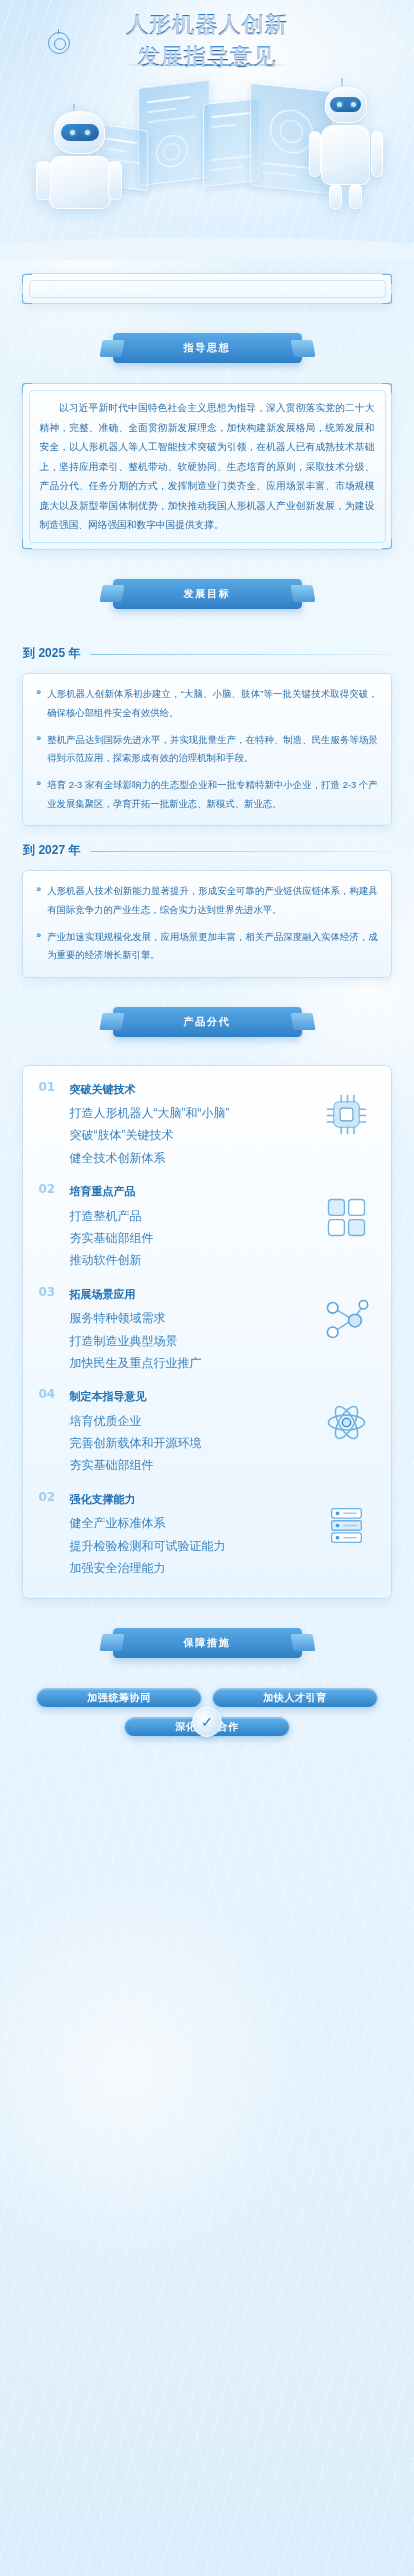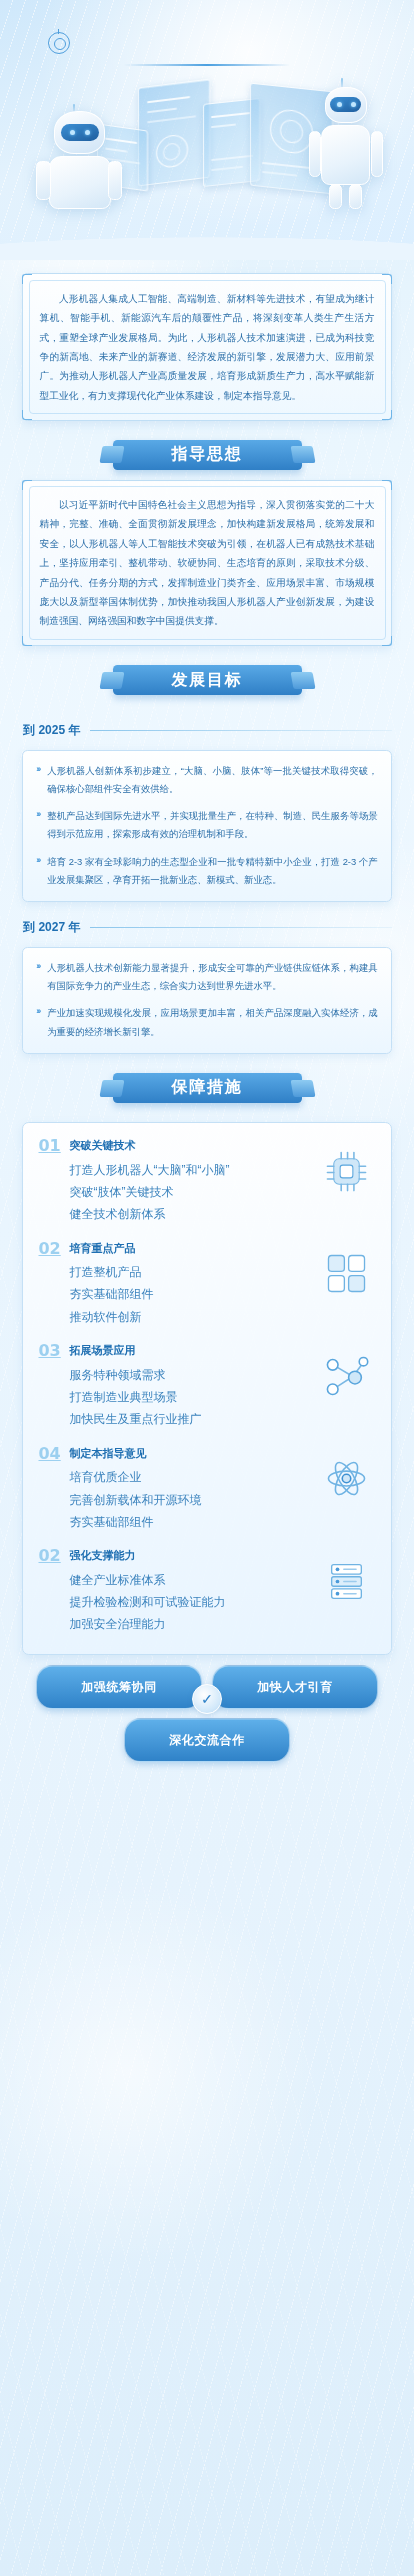--- a/index.html
+++ b/index.html
@@ -139,24 +139,24 @@
 
   .wave {
     position: absolute; left: 0; bottom: -1.1px; width: 414px; height: 39px;
     background: radial-gradient(ellipse 120% 100% at 50% 100%, #eaf5fe 60%, rgba(234,245,254,0) 61%);
   }
 
   
   .ribbon {
     position: relative;
     width: 189px;
-    margin: 0 auto;
+    margin: 10px auto;
     height: 30px;
     display: flex; align-items: center; justify-content: center;
-    color: #fff; font-size: 16px; font-weight: bold; letter-spacing: 1.7px;
+    color: #fff; font-size: 10px; font-weight: bold; letter-spacing: 1.7px;
     background: linear-gradient(180deg, #59a9e6 0%, #2f7fc6 100%);
     border-radius: 4.4px;
     box-shadow: 0 3.3px 7.7px rgba(47,127,198,.28);
     z-index: 4;
   }
   .ribbon::before, .ribbon::after {
     content: ""; position: absolute; top: 6.6px; width: 22px; height: 16.6px;
     background: linear-gradient(180deg, #8ecbf2, #4e9ada);
     border-radius: 2.2px; z-index: -1;
   }
@@ -233,46 +233,45 @@
     padding: 14.4px 14.4px 16.6px;
   }
   .task {
     position: relative;
     padding: 0 72px 14.4px 32px;
     min-height: 73px;
   }
   .task:last-child { padding-bottom: 2.2px; }
   .task-num {
     position: absolute; left: 1.1px; top: -1.1px;
-    font-size: 16px; font-weight: bold; color: #9cd0f0;
+    font-size: 12px; font-weight: bold; color: #9cd0f0;
     font-family: "DejaVu Sans", sans-serif;
-    text-decoration: underline;
   }
   .task-title {
     font-size: 11px; font-weight: bold; color: #1f6fb2; margin-bottom: 5.5px;
     padding-top: 1.1px;
   }
   .task-line {
     font-size: 12px; color: #3a82bd; line-height: 1.85;
   }
   .task-icon {
     position: absolute; right: 3.3px; top: 7.7px; width: 53px; height: 53px;
   }
 
   
   .measures {
     width: 381px; margin: 10px auto 0; position: relative; z-index: 3;
     display: flex; flex-wrap: wrap; gap: 8.8px 10px;
     justify-content: center;
     padding-bottom: 28px;
   }
   .measure {
-    width: 166px; height: 44px;
+    width: 166px; height: 20px;
     display: flex; align-items: center; justify-content: center;
-    font-size: 12px; color: #ffffff; font-weight: bold; letter-spacing: 0.6px;
+    font-size: 10px; color: #ffffff; font-weight: bold; letter-spacing: 0.6px;
     background: linear-gradient(180deg, #5fb0ea 0%, #2f82c8 100%);
     border-radius: 16.6px;
     box-shadow: 0 2.8px 6.6px rgba(47,130,200,.28), inset 0 0.6px 0 rgba(255,255,255,.45);
     border: 0.6px solid rgba(255,255,255,.5);
   }
   .measures-deco {
     position: absolute; left: 50%; top: 19px; transform: translateX(-50%);
     width: 30px; height: 30px; border-radius: 50%;
     background: radial-gradient(circle at 40% 35%, #ffffff, #d3e9fa 65%, #b6d9f3 100%);
     border: 1.1px solid #ffffff;
@@ -342,31 +341,34 @@
         <div class="r-body" style="left:14.4px; top:42px; width:49px; height:60px;"></div>
         <div class="r-arm" style="left:2.2px; top:48px; width:12px; height:46px;"></div>
         <div class="r-arm" style="left:64px; top:48px; width:12px; height:46px;"></div>
         <div class="r-arm" style="left:22px; top:101px; width:13.3px; height:25.4px;"></div>
         <div class="r-arm" style="left:42px; top:101px; width:13.3px; height:25.4px;"></div>
       </div>
     </div>
 
     <div class="hdr-badge"></div>
 
+    <div class="title-wrap">
+      <div class="title-l1">人形机器人创新</div><br>
+      <div class="title-l2">发展指导意见</div>
+    </div>
     <div class="hdr-underline"></div>
     <div class="wave"></div>
   </div>
 
   <div style="height:13.3px"></div>
   <div class="card inner-line">
     <span class="corner c-tl"></span>
     <span class="corner c-tr"></span>
     <span class="corner c-bl"></span>
     <span class="corner c-br"></span>
-    <div class="body-text">人形机器人集成人工智能、高端制造、新材料等先进技术，有望成为继计算机、智能手机、新能源汽车后的颠覆性产品，将深刻变革人类生产生活方式，重塑全球产业发展格局。为此，人形机器人技术加速演进，已成为科技竞争的新高地、未来产业的新赛道、经济发展的新引擎，发展潜力大、应用前景广。为推动人形机器人产业高质量发展，培育形成新质生产力，高水平赋能新型工业化，有力支撑现代化产业体系建设，制定本指导意见。</div>
   </div>
 
   <div class="ribbon-wrap">
     <div class="ribbon">指导思想</div>
   </div>
   <div class="card inner-line">
     <span class="corner c-tl"></span>
     <span class="corner c-tr"></span>
     <span class="corner c-bl"></span>
     <span class="corner c-br"></span>
@@ -405,21 +407,21 @@
       <span class="chev">›››</span>
       <span class="bullet-text">人形机器人技术创新能力显著提升，形成安全可靠的产业链供应链体系，构建具有国际竞争力的产业生态，综合实力达到世界先进水平。</span>
     </div>
     <div class="bullet">
       <span class="chev">›››</span>
       <span class="bullet-text">产业加速实现规模化发展，应用场景更加丰富，相关产品深度融入实体经济，成为重要的经济增长新引擎。</span>
     </div>
   </div>
 
   <div class="ribbon-wrap">
-    <div class="ribbon">保障措施</div>
+    <div class="ribbon">产品分代</div>
   </div>
 
   <div class="tasks">
 
     <div class="task">
       <div class="task-num">01</div>
       <div class="task-title">突破关键技术</div>
       <div class="task-line">打造人形机器人“大脑”和“小脑”</div>
       <div class="task-line">突破“肢体”关键技术</div>
       <div class="task-line">健全技术创新体系</div>
@@ -503,20 +505,23 @@
         <circle cx="33" cy="27" r="3.5" fill="#4a9ada"></circle>
         <circle cx="33" cy="50" r="3.5" fill="#4a9ada"></circle>
         <circle cx="33" cy="73" r="3.5" fill="#4a9ada"></circle>
         <line x1="45" y1="27" x2="68" y2="27" stroke="#9ccbed" stroke-width="3" stroke-linecap="round"></line>
         <line x1="45" y1="50" x2="68" y2="50" stroke="#9ccbed" stroke-width="3" stroke-linecap="round"></line>
         <line x1="45" y1="73" x2="68" y2="73" stroke="#9ccbed" stroke-width="3" stroke-linecap="round"></line>
       </svg>
     </div>
   </div>
 
+  <div class="ribbon-wrap">
+    <div class="ribbon">保障措施</div>
+  </div>
 
   <div class="measures">
     <div class="measures-deco">✓</div>
     <div class="measure">加强统筹协同</div>
     <div class="measure">加快人才引育</div>
     <div class="measure">深化交流合作</div>
   </div>
 
   <div class="footer-space"></div>
 </div>

